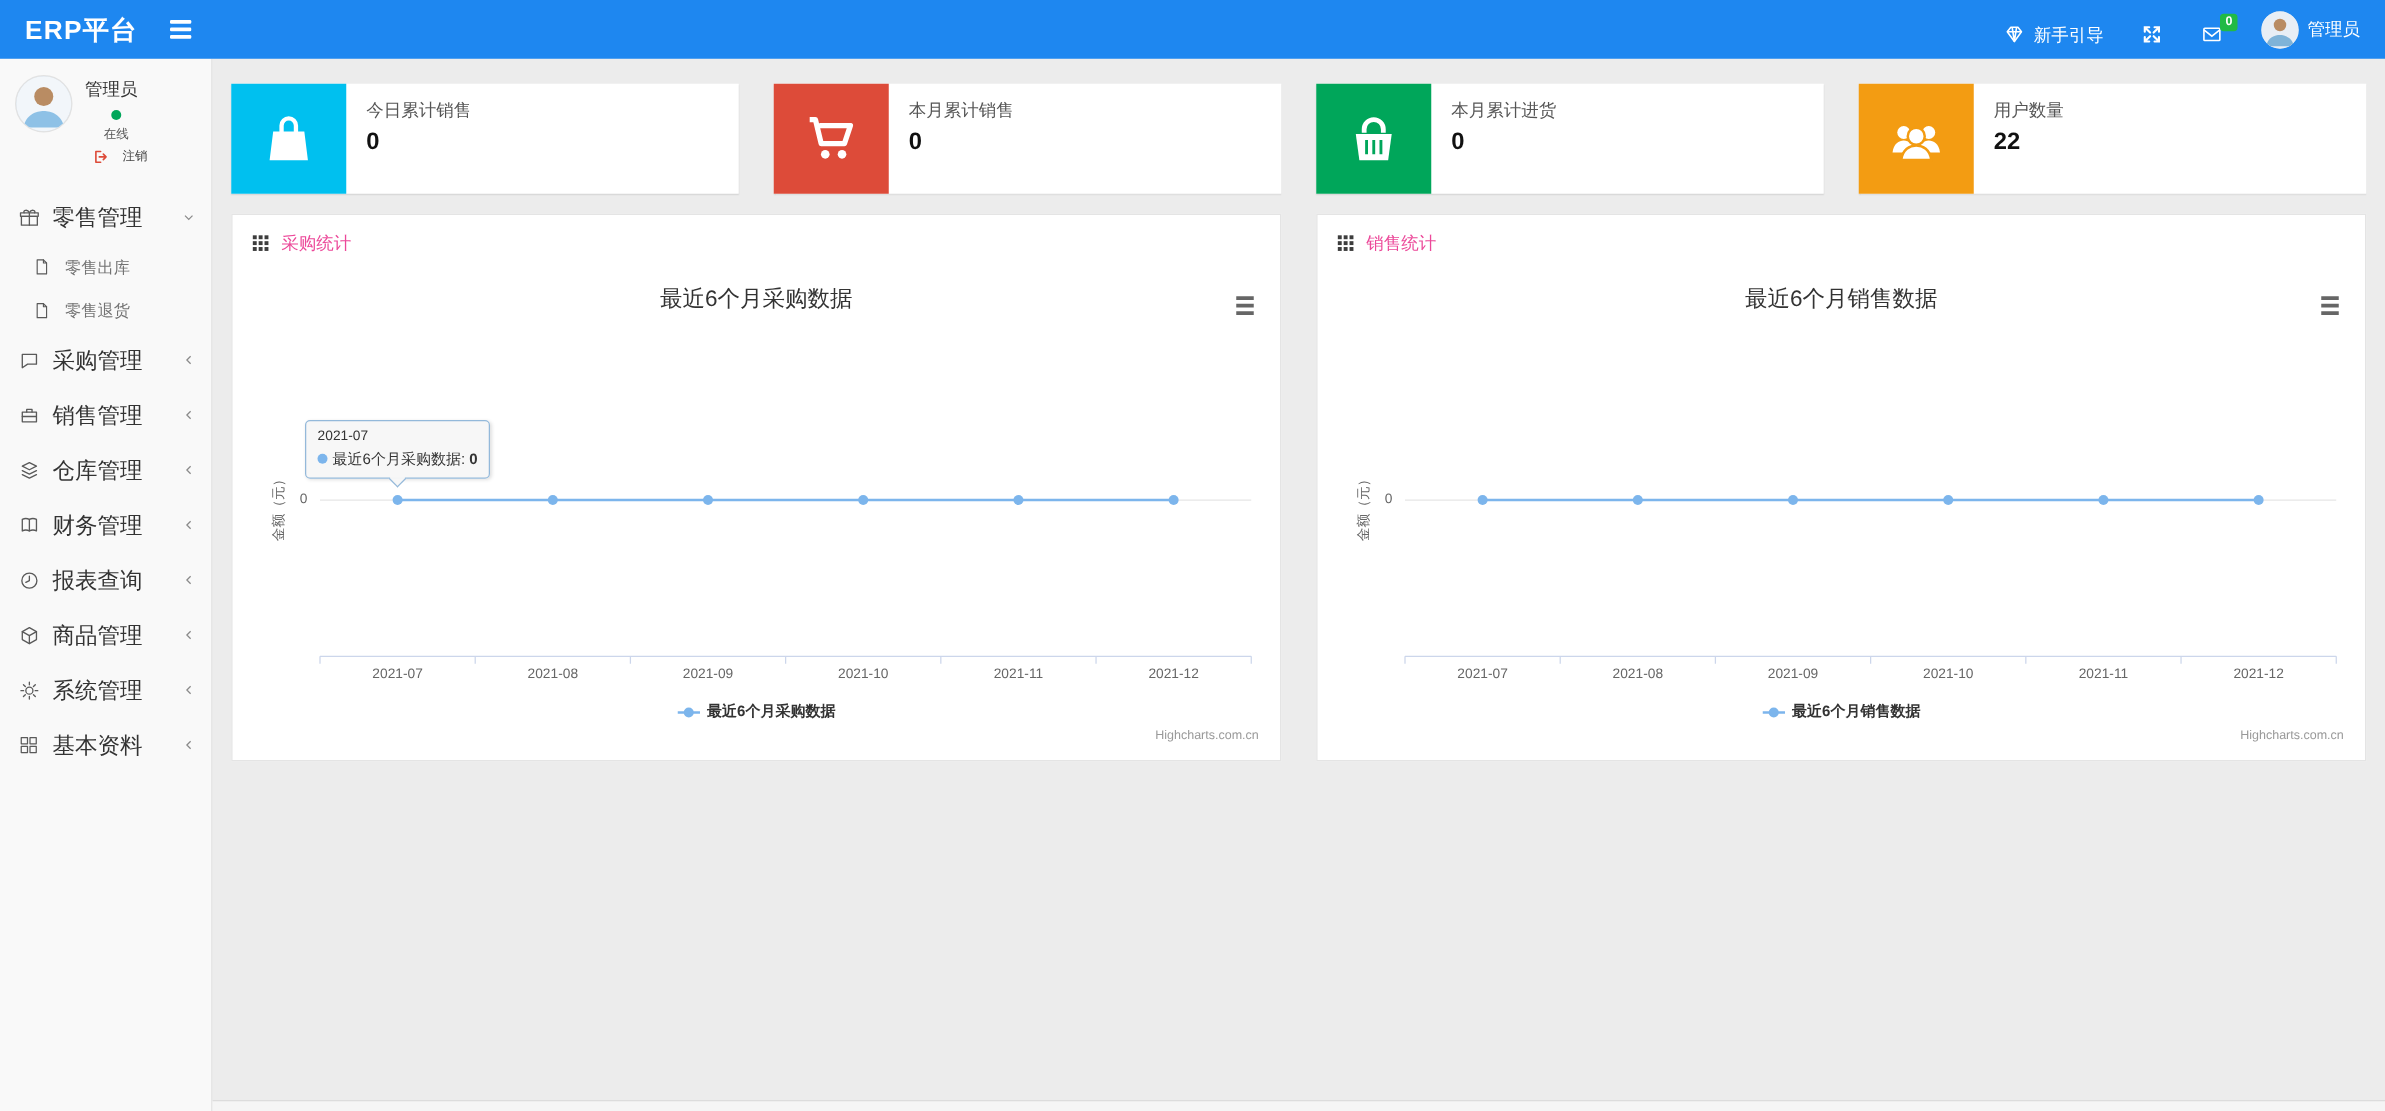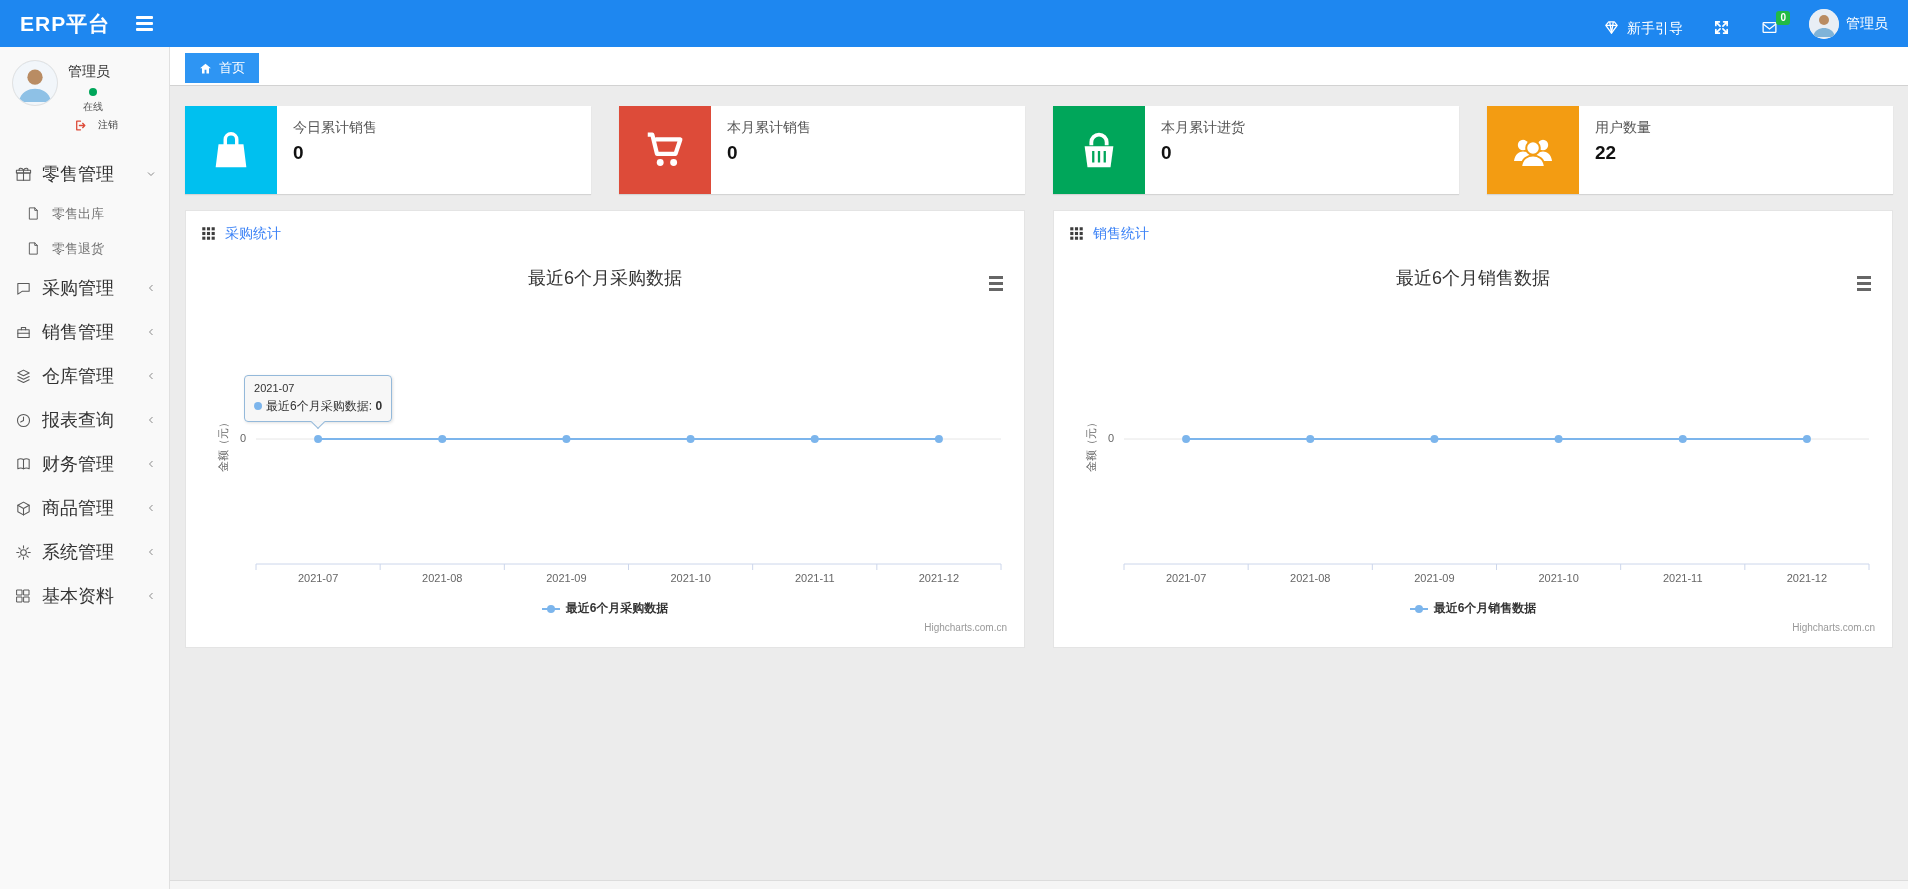--- a/index.html
+++ b/index.html
@@ -38,21 +38,21 @@
   .tab{height:30px;padding:0 14px;background:#2e95f3;color:#fff;font-size:13px;display:inline-flex;align-items:center;gap:7px;cursor:pointer;}
   .cards{display:flex;gap:28px;margin:20px 15px 0;}
   .card{flex:1;height:88px;background:#fff;display:flex;box-shadow:0 1px 1px rgba(0,0,0,.1);cursor:pointer;}
   .card-icon{width:92px;height:88px;display:flex;align-items:center;justify-content:center;flex:0 0 92px;}
   .card-body{padding:13px 16px;}
   .card-label{font-size:14px;color:#555;}
   .card-value{font-size:19px;font-weight:bold;color:#111;margin-top:5px;}
   
   .panels{display:flex;gap:28px;margin:16px 15px 0;}
   .panel{flex:1;height:438px;background:#fff;border:1px solid #e4e4e4;padding:0 15px;}
-  .panel-header{height:45px;display:flex;align-items:center;gap:9px;font-size:14px;color:#3b82f6;}
+  .panel-header{height:45px;display:flex;align-items:center;gap:9px;font-size:14px;color:#ec4899;}
   .chart{position:relative;height:385px;}
   .chart-title{position:absolute;left:0;right:0;top:10px;text-align:center;font-size:18px;color:#333;}
   .export-btn{position:absolute;top:16px;right:2px;display:flex;flex-direction:column;gap:3px;cursor:pointer;padding:4px;}
   .export-btn span{width:14px;height:3px;background:#666;}
   .y-tick{position:absolute;font-size:11px;color:#666;width:24px;text-align:right;}
   .y-title{position:absolute;width:100px;text-align:center;font-size:11px;color:#666;transform:rotate(-90deg);}
   .x-label{position:absolute;width:84px;text-align:center;font-size:11px;color:#666;}
   .legend{position:absolute;left:0;right:0;display:flex;justify-content:center;}
   .legend-item{display:inline-flex;align-items:center;gap:6px;font-size:12px;font-weight:bold;color:#333;cursor:pointer;}
   .credit{position:absolute;font-size:10px;color:#999;cursor:pointer;}
@@ -210,39 +210,39 @@
         <span>仓库管理</span>
         <span class="chev">
           <svg width="12" height="12" viewBox="0 0 24 24" fill="none" stroke="#8a8a8a" stroke-width="2">
             <path d="M15 6l-6 6 6 6"></path>
           </svg>
         </span>
       </div>
       <div class="menu-item">
         <span class="micon">
           <svg width="17" height="17" viewBox="0 0 24 24" fill="none" stroke="#5a5a5a" stroke-width="1.5" stroke-linecap="round" stroke-linejoin="round">
+            <path d="M4 5c3-1.6 5-1.6 8 0 3-1.6 5-1.6 8 0v13c-3-1.6-5-1.6-8 0-3-1.6-5-1.6-8 0z"></path>
+            <path d="M12 5v13"></path>
+          </svg>
+        </span>
+        <span>财务管理</span>
+        <span class="chev">
+          <svg width="12" height="12" viewBox="0 0 24 24" fill="none" stroke="#8a8a8a" stroke-width="2">
+            <path d="M15 6l-6 6 6 6"></path>
+          </svg>
+        </span>
+      </div>
+      <div class="menu-item">
+        <span class="micon">
+          <svg width="17" height="17" viewBox="0 0 24 24" fill="none" stroke="#5a5a5a" stroke-width="1.5" stroke-linecap="round" stroke-linejoin="round">
             <circle cx="12" cy="12" r="8.5"></circle>
             <path d="M12 7v5l-4 2"></path>
           </svg>
         </span>
         <span>报表查询</span>
-        <span class="chev">
-          <svg width="12" height="12" viewBox="0 0 24 24" fill="none" stroke="#8a8a8a" stroke-width="2">
-            <path d="M15 6l-6 6 6 6"></path>
-          </svg>
-        </span>
-      </div>
-      <div class="menu-item">
-        <span class="micon">
-          <svg width="17" height="17" viewBox="0 0 24 24" fill="none" stroke="#5a5a5a" stroke-width="1.5" stroke-linecap="round" stroke-linejoin="round">
-            <path d="M4 5c3-1.6 5-1.6 8 0 3-1.6 5-1.6 8 0v13c-3-1.6-5-1.6-8 0-3-1.6-5-1.6-8 0z"></path>
-            <path d="M12 5v13"></path>
-          </svg>
-        </span>
-        <span>财务管理</span>
         <span class="chev">
           <svg width="12" height="12" viewBox="0 0 24 24" fill="none" stroke="#8a8a8a" stroke-width="2">
             <path d="M15 6l-6 6 6 6"></path>
           </svg>
         </span>
       </div>
       <div class="menu-item">
         <span class="micon">
           <svg width="17" height="17" viewBox="0 0 24 24" fill="none" stroke="#5a5a5a" stroke-width="1.5" stroke-linecap="round" stroke-linejoin="round">
             <path d="M12 3l8 4.5v9L12 21l-8-4.5v-9z"></path>
@@ -283,28 +283,20 @@
         <span class="chev">
           <svg width="12" height="12" viewBox="0 0 24 24" fill="none" stroke="#8a8a8a" stroke-width="2">
             <path d="M15 6l-6 6 6 6"></path>
           </svg>
         </span>
       </div>
     </nav>
 </aside>
 
 <div class="main">
-  <div class="tabbar">
-    <div class="tab">
-      <svg width="13" height="13" viewBox="0 0 24 24">
-          <path d="M12 3l10 8.5h-3.5V21h-4.8v-6.5h-3.4V21H5.5v-9.5H2z" fill="#fff"></path>
-        </svg>
-      <span>首页</span>
-    </div>
-  </div>
 
   <div class="cards" id="cards">
       <div class="card">
         <div class="card-icon" style="background:#00c0ef">
           <svg width="46" height="46" viewBox="0 0 24 24">
             <path d="M5.5 9h13L20 21H4z" fill="#fff"></path>
             <path d="M9 11V6.5a3 3 0 016 0V11" fill="none" stroke="#fff" stroke-width="1.8"></path>
           </svg>
         </div>
         <div class="card-body">

